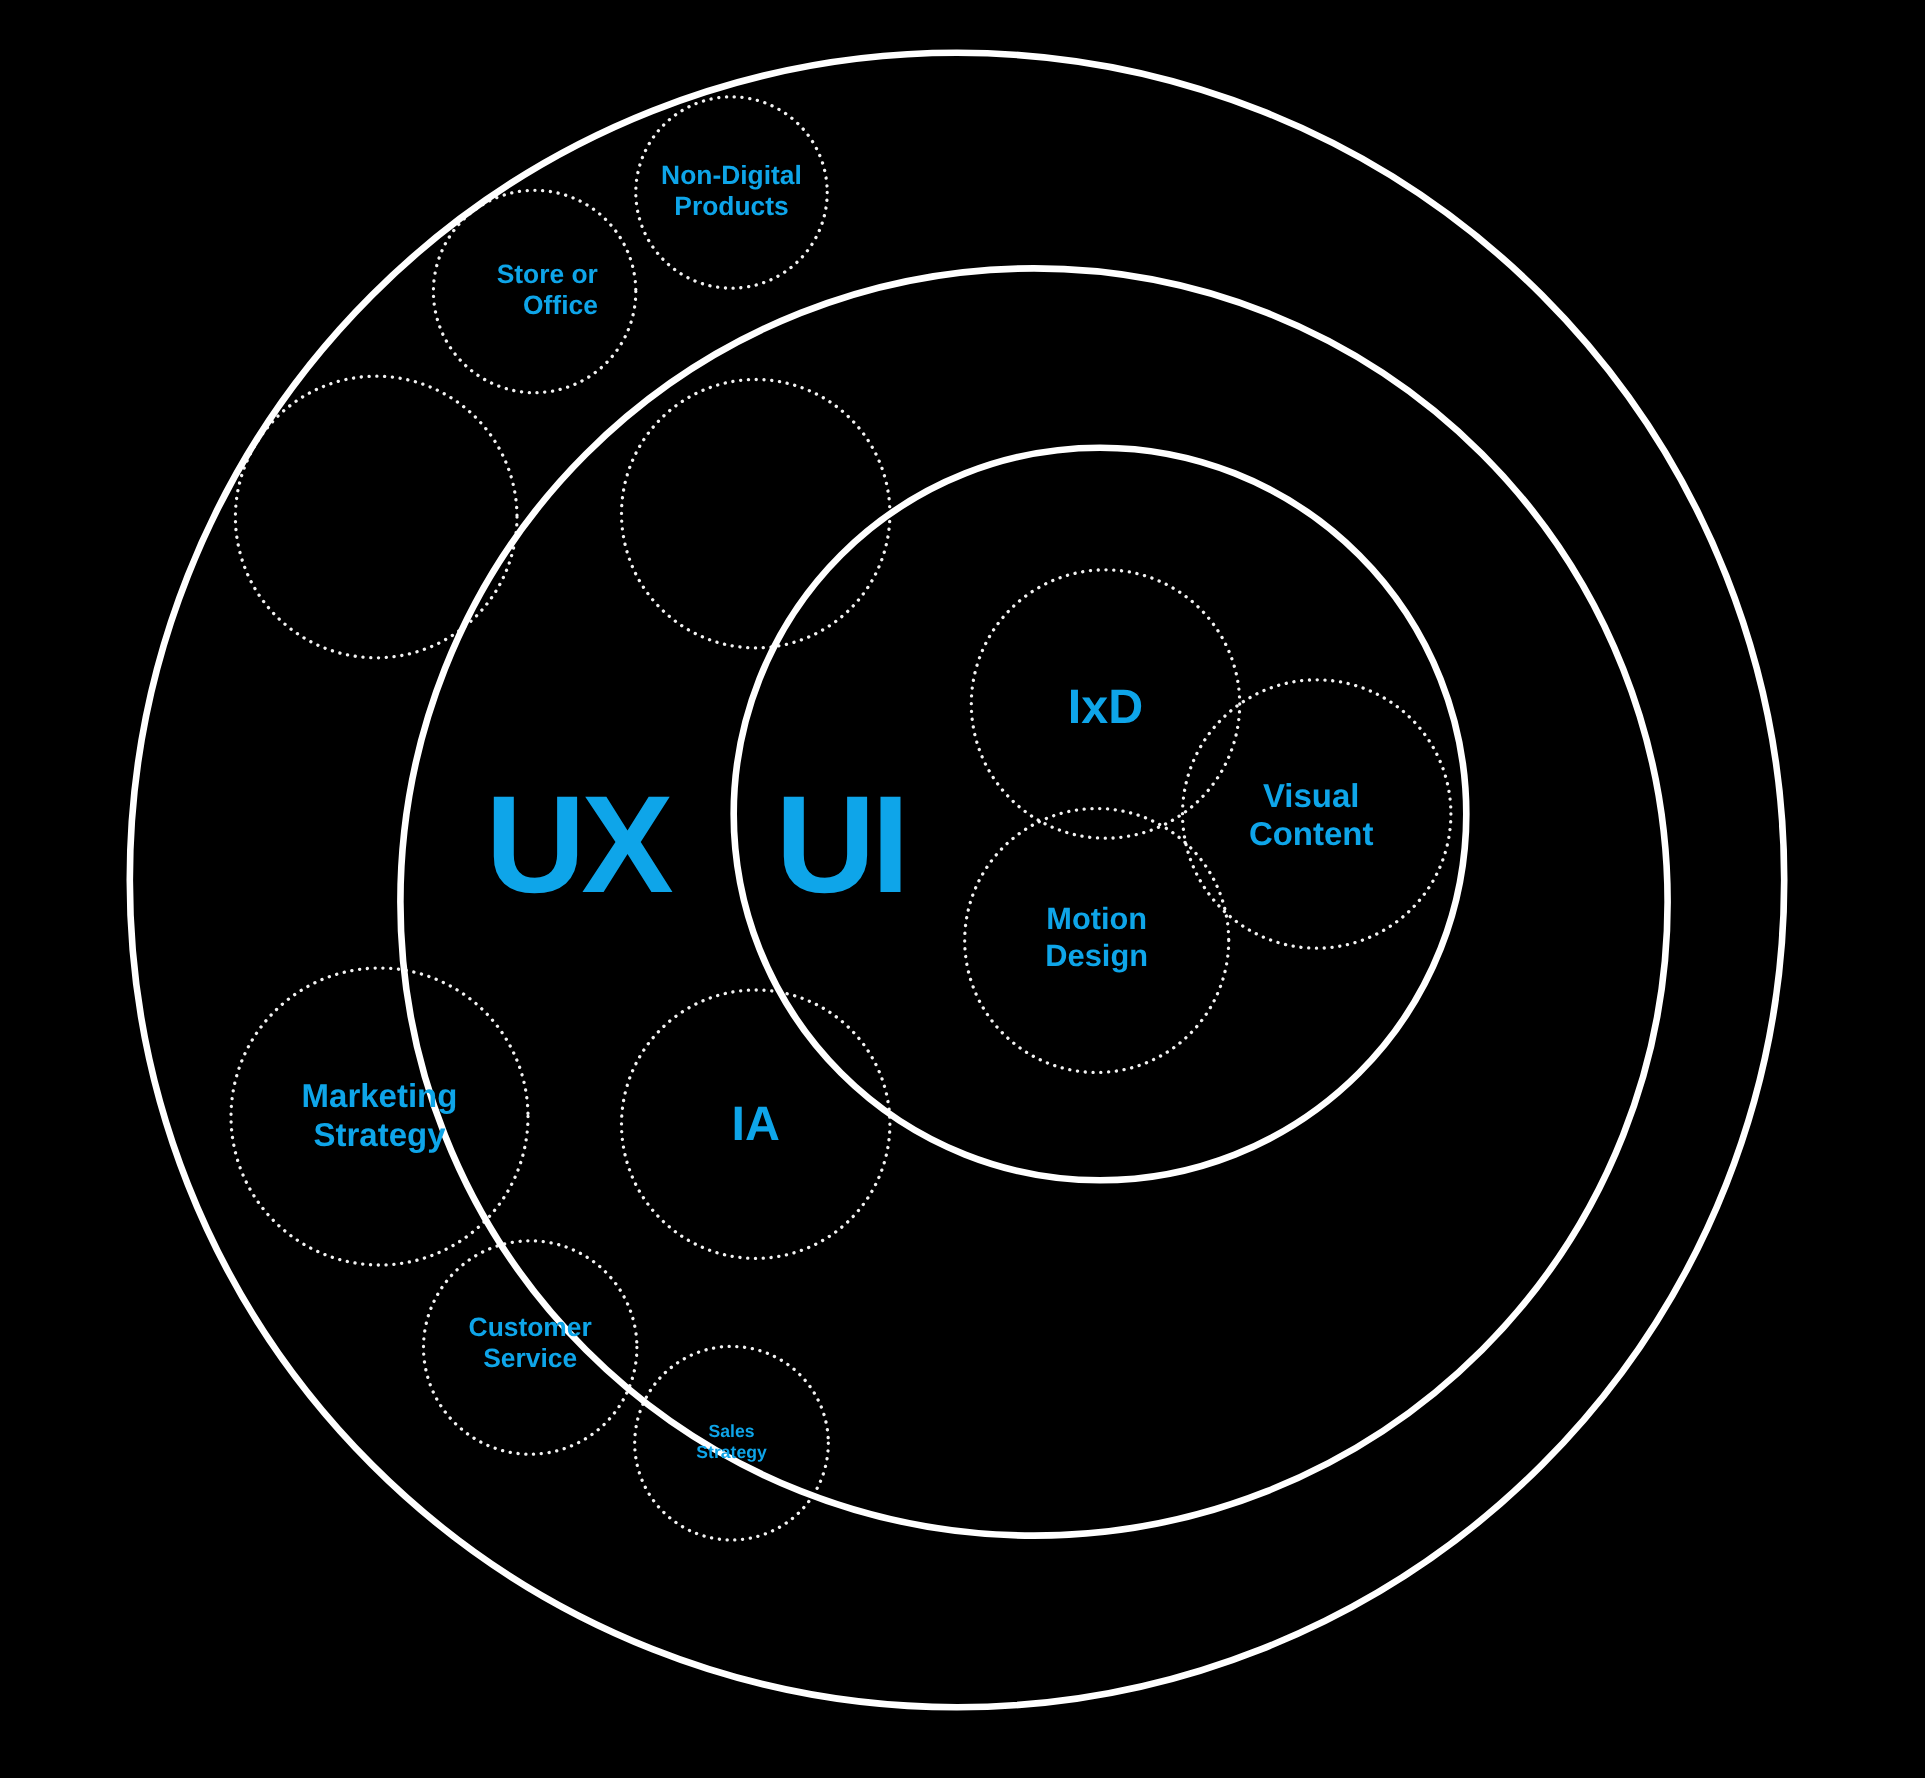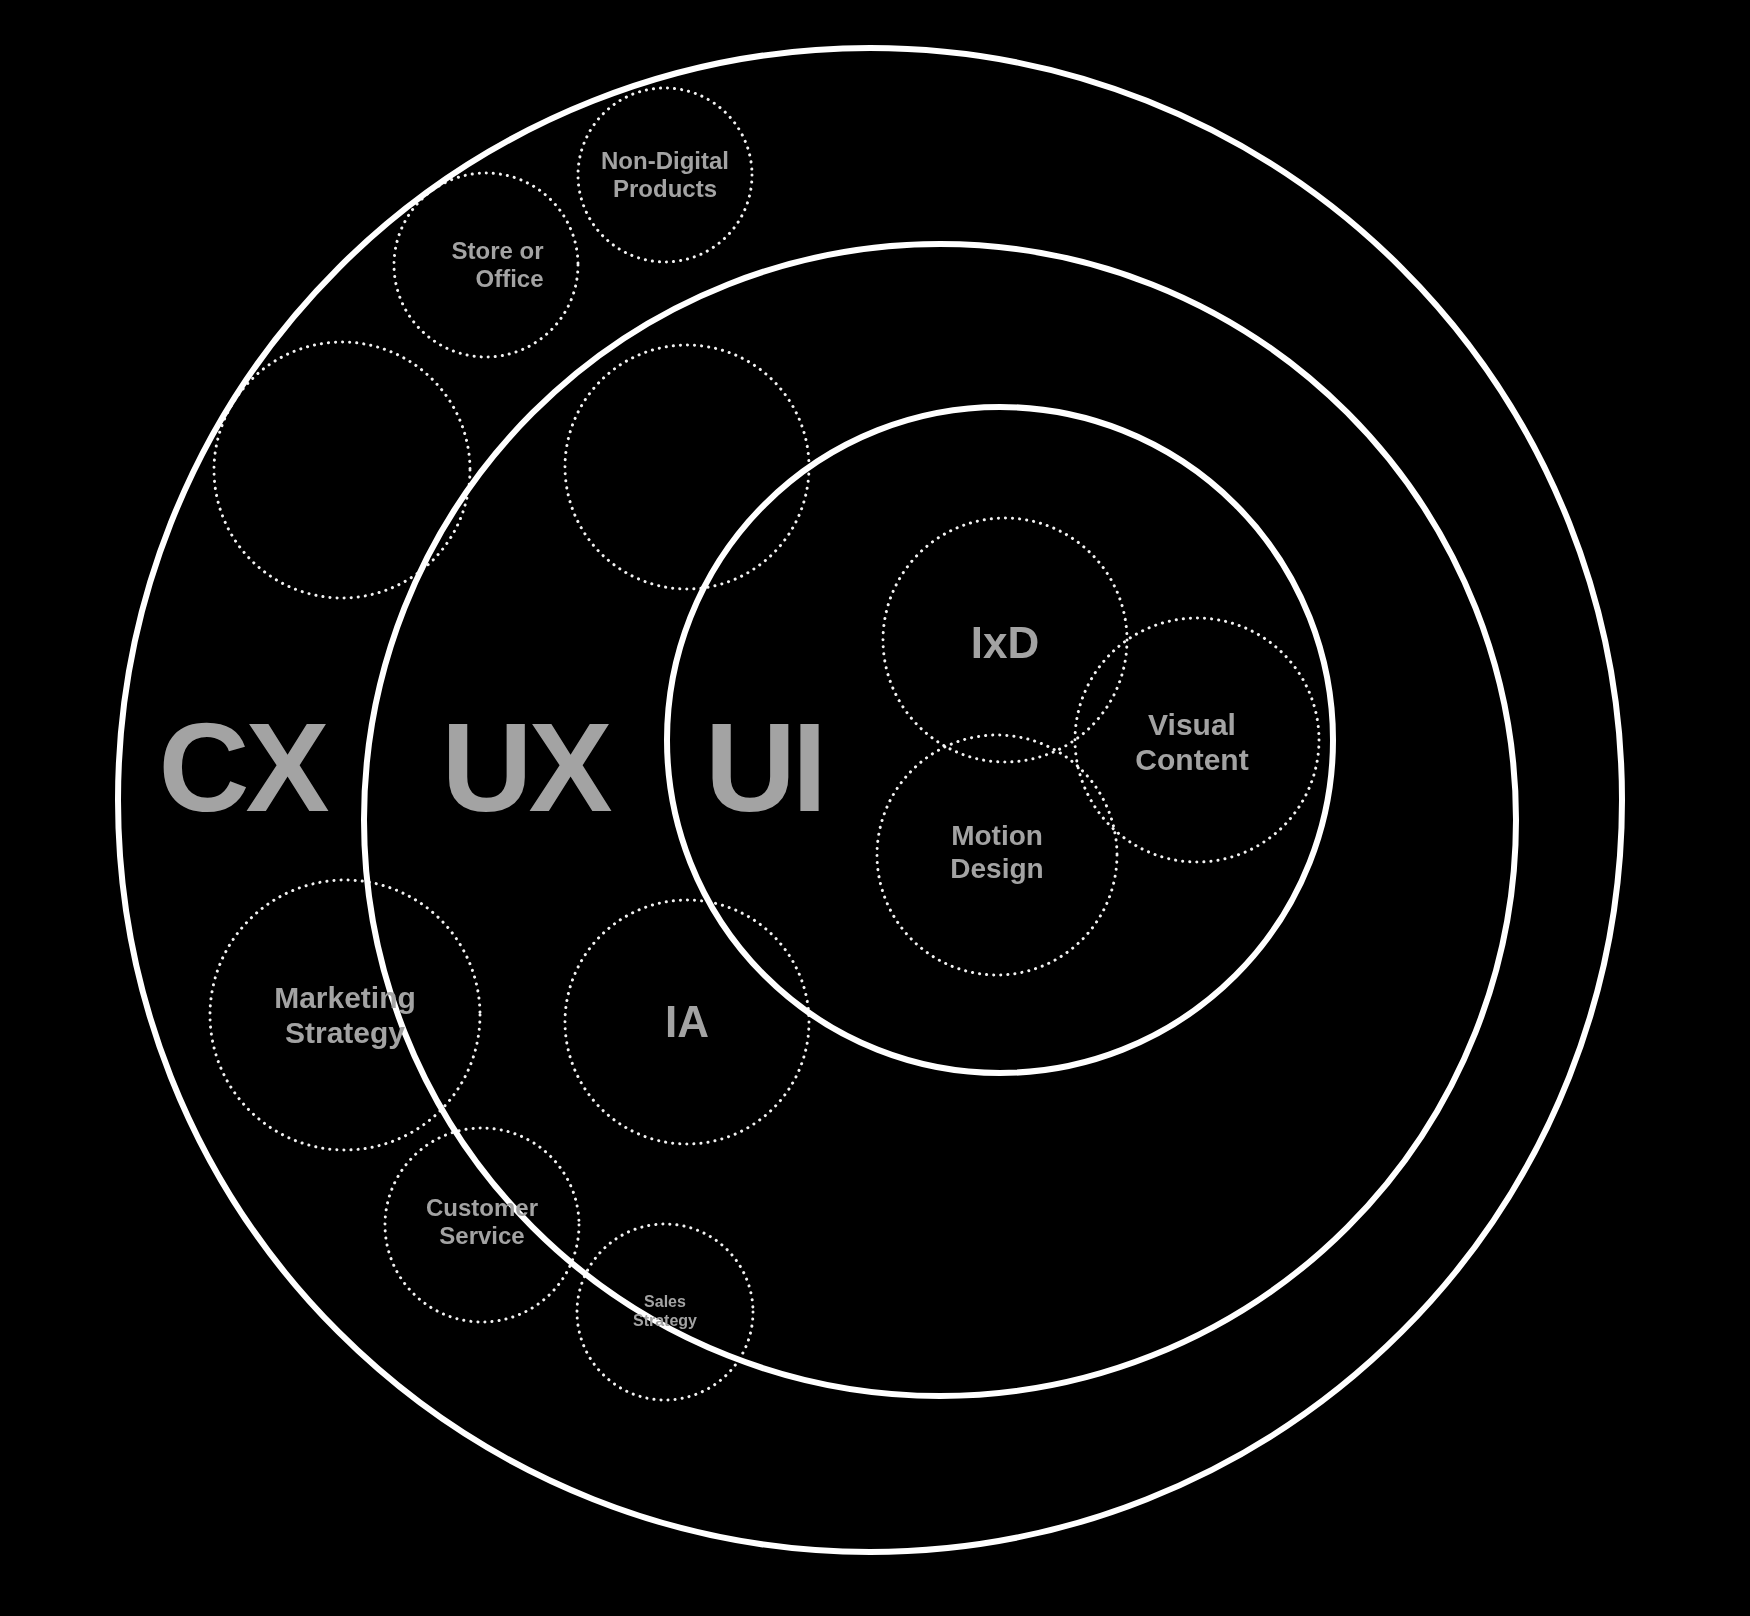--- a/index.html
+++ b/index.html
@@ -32,21 +32,21 @@
     fill: none;
     stroke: #ffffff;
     stroke-width: 3;
     stroke-dasharray: 0.1 7;
     stroke-linecap: round;
     opacity: 0.95;
   }
   .label {
     position: absolute;
     transform: translate(-50%, -50%);
-    color: #a3a3a3;
+    color: #0ea5e9;
     font-weight: bold;
     text-align: center;
     line-height: 1.18;
     white-space: normal;
   }
   .label.main {
     font-size: 126px;
     letter-spacing: -4px;
     line-height: 1;
     white-space: nowrap;
@@ -74,21 +74,20 @@
     <circle class="dotted" cx="687" cy="467" r="122"></circle>
     <circle class="dotted" cx="1005" cy="640" r="122"></circle>
     <circle class="dotted" cx="1197" cy="740" r="122"></circle>
     <circle class="dotted" cx="997" cy="855" r="120"></circle>
     <circle class="dotted" cx="345" cy="1015" r="135"></circle>
     <circle class="dotted" cx="687" cy="1022" r="122"></circle>
     <circle class="dotted" cx="482" cy="1225" r="97"></circle>
     <circle class="dotted" cx="665" cy="1312" r="88"></circle>
   </svg>
 
-  <div class="label main" style="left:242px; top:768px;">CX</div>
   <div class="label main" style="left:525px; top:768px;">UX</div>
   <div class="label main" style="left:764px; top:768px;text-align:center;">UI</div>
 
   <div class="label" style="left:665px; top:175px; width:165px; font-size:24px;">Non-Digital Products</div>
   <div class="label" style="left:486px; top:265px; width:115px; font-size:24px;text-align:right;">Store or Office</div>
   <div class="label big" style="left:1005px; top:643px;">IxD</div>
   <div class="label" style="left:1192px; top:742px; width:135px; font-size:30px;">Visual Content</div>
   <div class="label" style="left:997px; top:852px; width:145px; font-size:28px;">Motion Design</div>
   <div class="label" style="left:345px; top:1015px; width:180px; font-size:30px;">Marketing Strategy</div>
   <div class="label big" style="left:687px; top:1022px;">IA</div>

